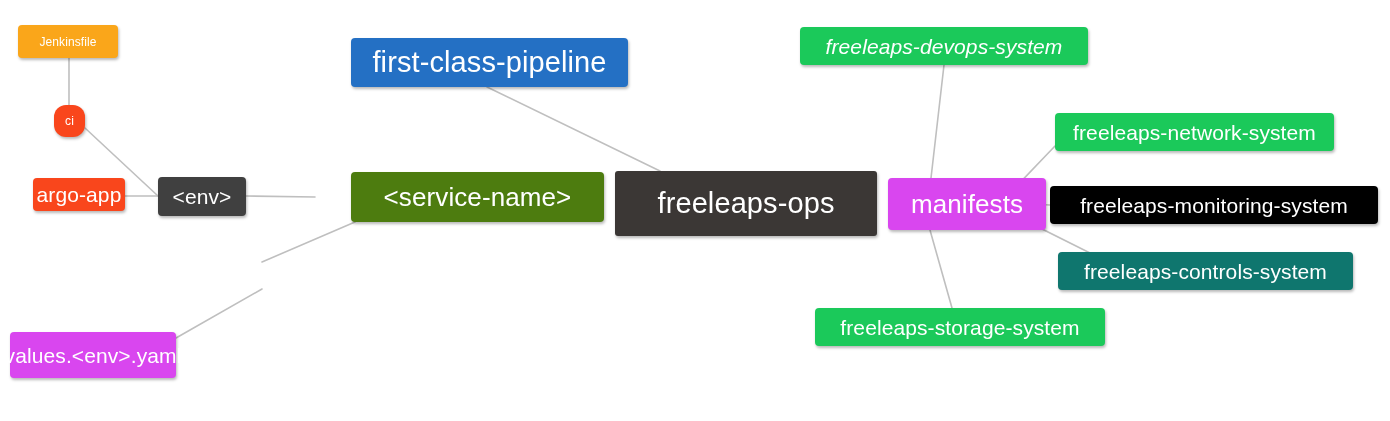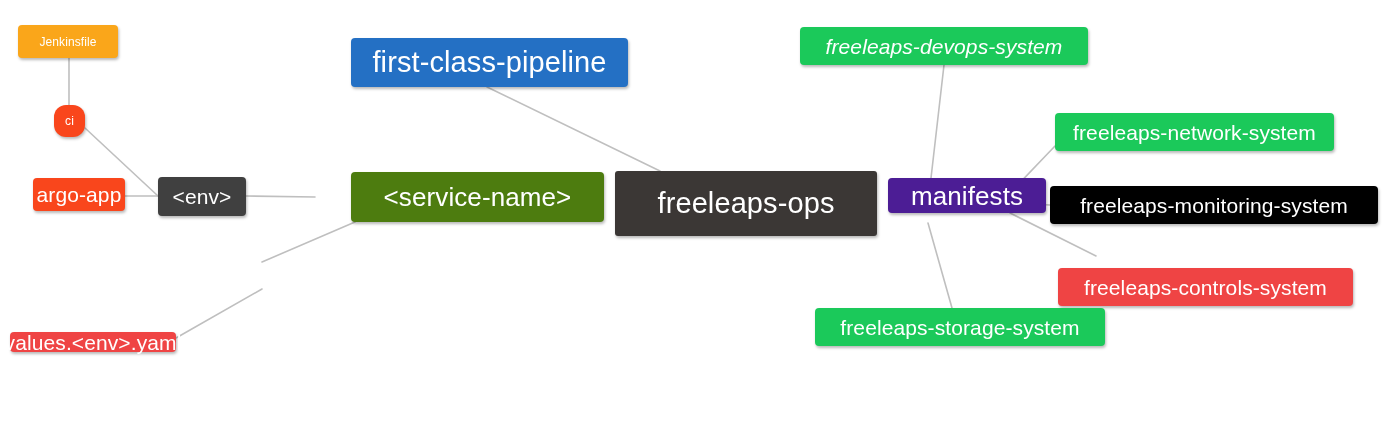--- a/index.html
+++ b/index.html
@@ -96,25 +96,25 @@
       <path d="M 1010,203 L 1050,205" stroke="#bfbfbf" stroke-width="1.6" fill="none" stroke-linecap="round"></path>
       <path d="M 1010,213 L 1096,256" stroke="#bfbfbf" stroke-width="1.6" fill="none" stroke-linecap="round"></path>
       <path d="M 928,223 L 952,308" stroke="#bfbfbf" stroke-width="1.6" fill="none" stroke-linecap="round"></path>
     </svg>
 
   <div id="node-layer">
       <div class="node node-orange size-xs" style="left: 18px; top: 25px; width: 100px; height: 33px; background: rgb(250, 166, 26);">Jenkinsfile</div>
       <div class="node node-red size-xs" style="left: 54px; top: 105px; width: 31px; height: 32px; background: rgb(249, 70, 28); border-radius: 12px;">ci</div>
       <div class="node node-red size-sm" style="left: 33px; top: 178px; width: 92px; height: 33px; background: rgb(249, 70, 28);">argo-app</div>
       <div class="node node-green size-md" style="left: 158px; top: 177px; width: 88px; height: 39px; background: #404040;">&lt;env&gt;</div>
-      <div class="node node-red size-sm" style="left: 10px; top: 332px; width: 166px; height: 20px; background: #ef4444;">values.&lt;env&gt;.yaml</div>
+      <div class="node node-red size-sm" style="left: 10px; top: 332px; width: 166px; height: 46px; background: #d946ef;">values.&lt;env&gt;.yaml</div>
       <div class="node node-blue size-xl" style="left: 315px; top: 38px; width: 277px; height: 49px; background: rgb(36, 112, 196);">first-class-pipeline</div>
       <div class="node node-blue size-lg" style="left: 315px; top: 172px; width: 253px; height: 50px; background: #4d7c0f;">&lt;service-name&gt;</div>
       <div class="node node-root size-xl" style="left: 583px; top: 171px; width: 262px; height: 65px; background: rgb(59, 55, 53); margin-left: 32px;">freeleaps-ops</div>
-      <div class="node node-blue size-lg" style="left: 852px; top: 178px; width: 158px; height: 35px; background: #4c1d95;">manifests</div>
+      <div class="node node-blue size-lg" style="left: 852px; top: 178px; width: 158px; height: 52px; background: #d946ef;">manifests</div>
       <div class="node node-green size-md" style="left: 800px; top: 27px; width: 288px; height: 38px; background: rgb(27, 201, 90); font-style: italic;">freeleaps-devops-system</div>
       <div class="node node-green size-md" style="left: 1055px; top: 113px; width: 279px; height: 38px; background: rgb(27, 201, 90);">freeleaps-network-system</div>
       <div class="node node-green size-md" style="left: 1050px; top: 186px; width: 328px; height: 38px; background: #000000;">freeleaps-monitoring-system</div>
-      <div class="node node-green size-md" style="left: 1058px; top: 268px; width: 295px; height: 38px; background: #ef4444;">freeleaps-controls-system</div>
+      <div class="node node-green size-md" style="left: 1058px; top: 252px; width: 295px; height: 38px; background: #0f766e;">freeleaps-controls-system</div>
       <div class="node node-green size-md" style="left: 815px; top: 308px; width: 290px; height: 38px; background: rgb(27, 201, 90);">freeleaps-storage-system</div>
     </div>
 
 </div>
 
 </body></html>

